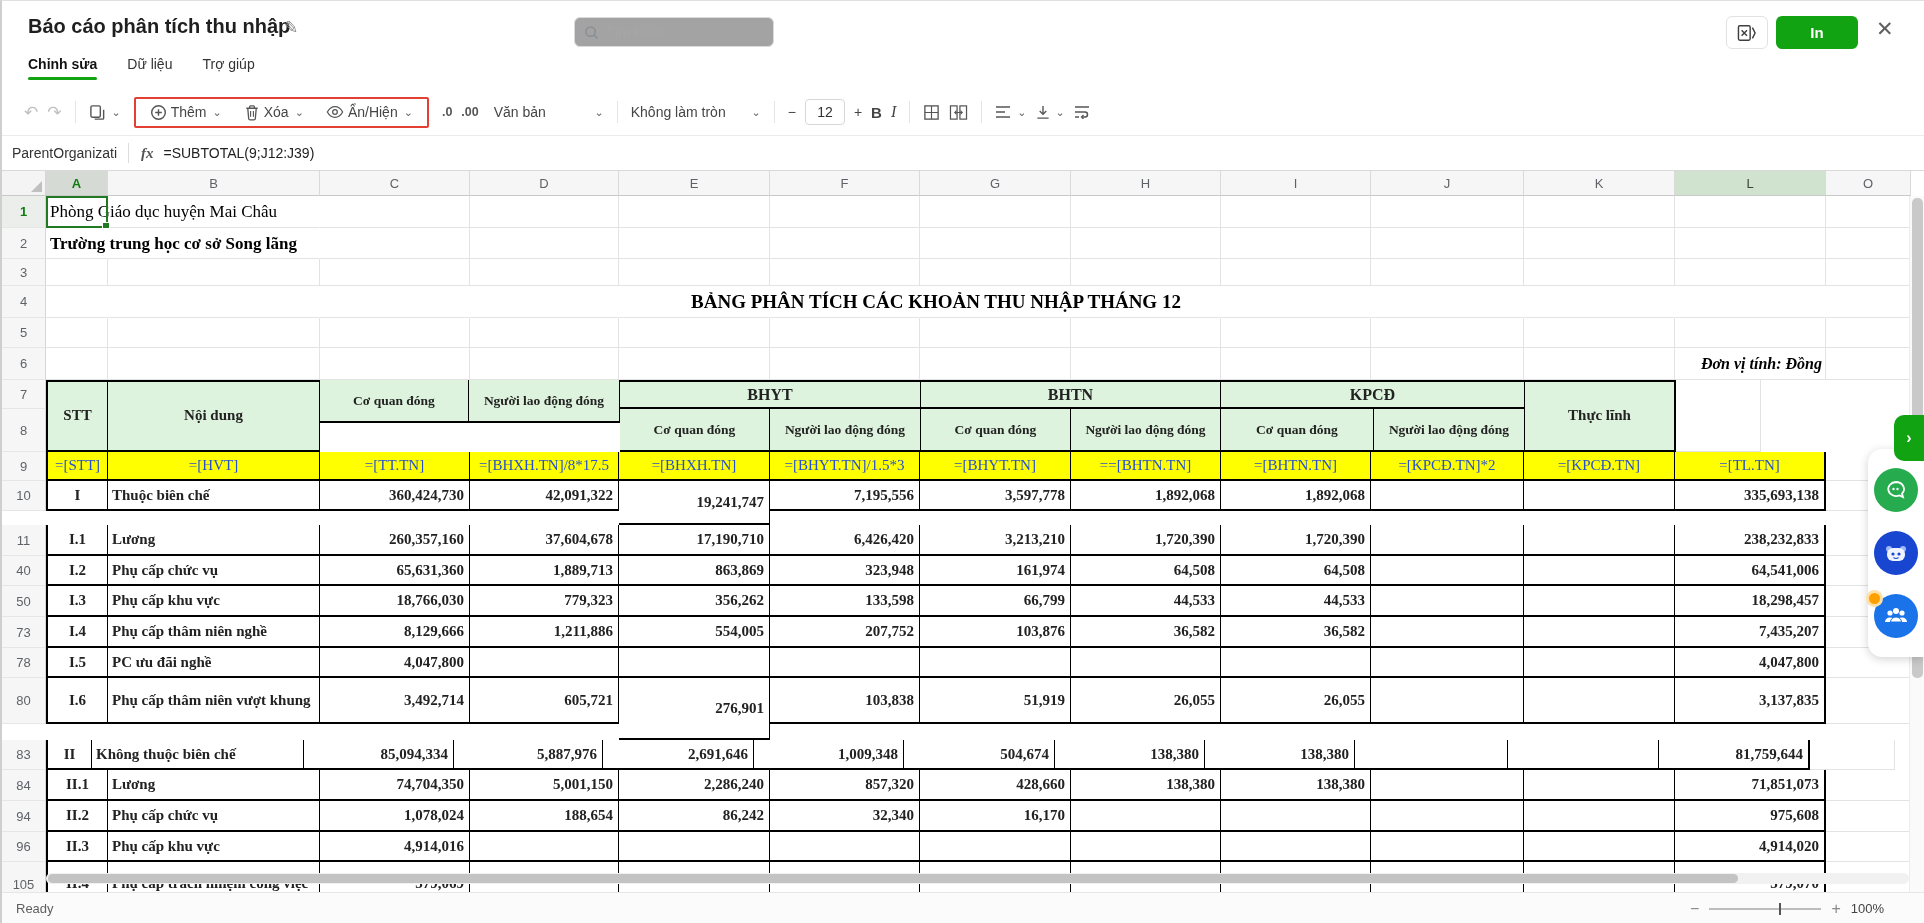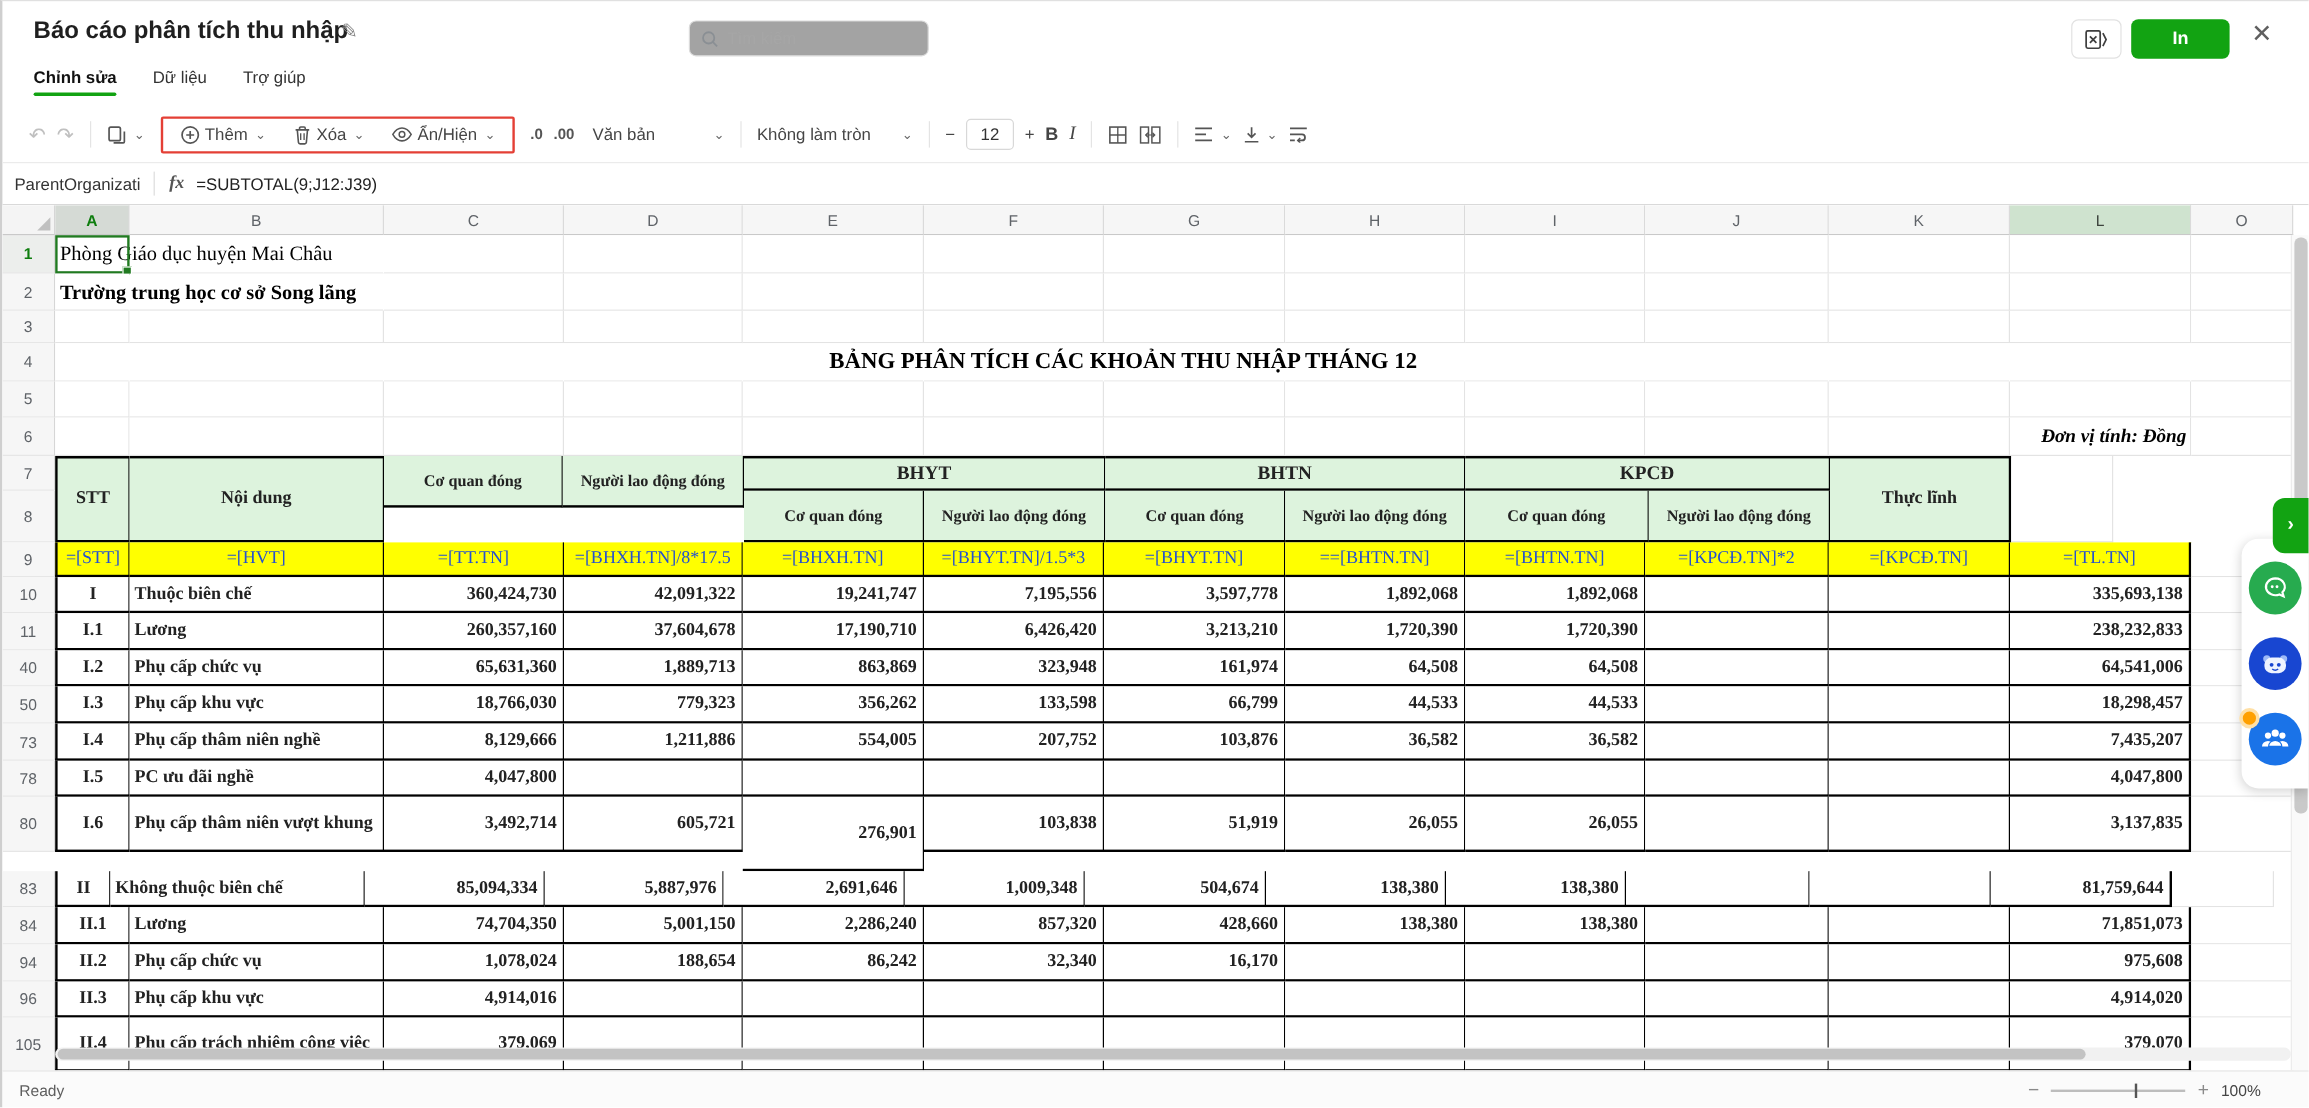--- a/index.html
+++ b/index.html
@@ -427,21 +427,21 @@
             <div class="ocell" style="width: 85px; height: 29px;"></div>
           </div>
         </div>
         <div class="grow">
           <div class="gut" style="height: 30px;">10</div>
           <div class="cellswrap">
             <div class="bcell ctr hfirst" style="width: 62px; height: 30px;">I</div>
             <div class="bcell lbl" style="width: 212px; height: 30px;">Thuộc biên chế</div>
             <div class="bcell num" style="width: 150px; height: 30px;">360,424,730</div>
             <div class="bcell num" style="width: 149px; height: 30px;">42,091,322</div>
-            <div class="bcell num" style="width: 151px; height: 30px;">19,241,747</div>
+            <div class="bcell num" style="width: 151px; height: 44px;">19,241,747</div>
             <div class="bcell num" style="width: 150px; height: 30px;">7,195,556</div>
             <div class="bcell num" style="width: 151px; height: 30px;">3,597,778</div>
             <div class="bcell num" style="width: 150px; height: 30px;">1,892,068</div>
             <div class="bcell num" style="width: 150px; height: 30px;">1,892,068</div>
             <div class="bcell num" style="width: 153px; height: 30px;"></div>
             <div class="bcell num" style="width: 151px; height: 30px;"></div>
             <div class="bcell num hlast" style="width: 151px; height: 30px;">335,693,138</div>
             <div class="ocell" style="width: 85px; height: 30px;"></div>
           </div>
         </div>

